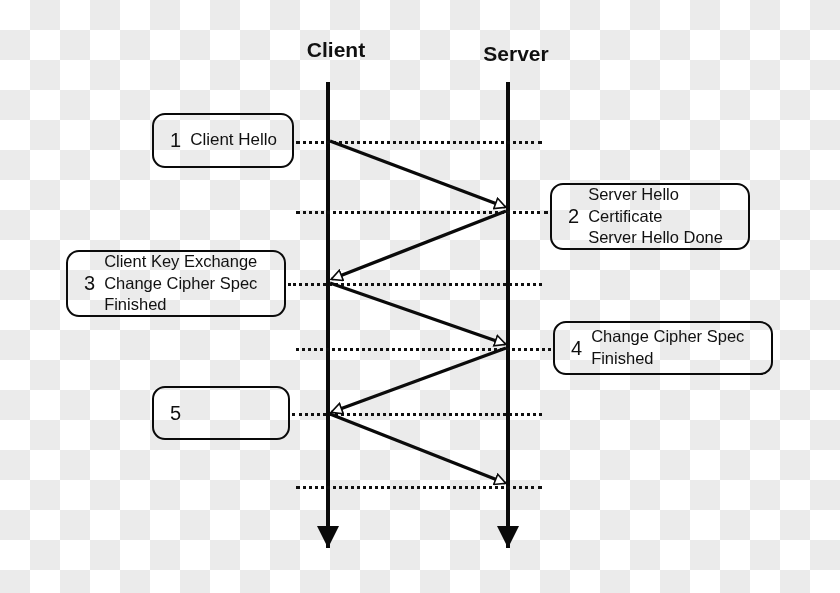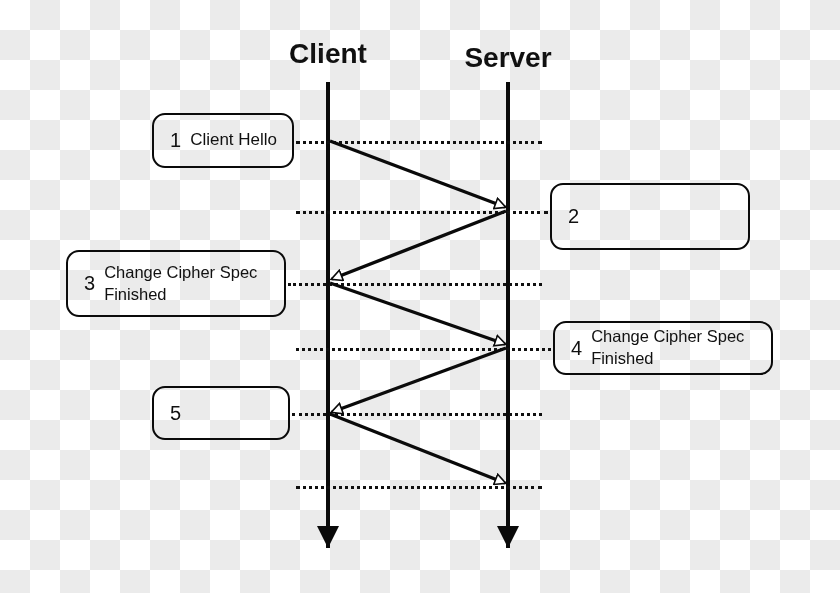--- a/index.html
+++ b/index.html
@@ -20,24 +20,25 @@
     background-color: #ffffff;
     background-image:
       linear-gradient(45deg, #ebebeb 25%, transparent 25%, transparent 75%, #ebebeb 75%),
       linear-gradient(45deg, #ebebeb 25%, transparent 25%, transparent 75%, #ebebeb 75%);
     background-size: 60px 60px;
     background-position: 0 0, 30px 30px;
   }
   .lifeline-title {
     position: absolute;
     font-weight: bold;
-    font-size: 28px;
+    font-size: 21px;
     color: #111111;
     white-space: nowrap;
     transform: translateX(-50%);
+    margin-left: 8px;
   }
   .lifeline {
     position: absolute;
     width: 4px;
     background: #0a0a0a;
     transform: translateX(-50%);
   }
   .lifeline-head {
     position: absolute;
     width: 0;
@@ -129,25 +130,31 @@
 
   <div class="msgbox" style="left:152px; top:113px; width:142px; height:55px;">
     <div class="msg-num">1</div>
     <div class="msg-lines single">
       <div class="msg-line">Client Hello</div>
     </div>
   </div>
 
   <div class="msgbox" style="left:550px; top:183px; width:200px; height:67px;">
     <div class="msg-num">2</div>
+    <div class="msg-lines">
+      <div class="msg-line">Server Hello</div>
+      <div class="msg-line">Certificate</div>
+      <div class="msg-line">Server Hello Done</div>
+    </div>
   </div>
 
   <div class="msgbox" style="left:66px; top:250px; width:220px; height:67px;">
     <div class="msg-num">3</div>
     <div class="msg-lines">
+      <div class="msg-line">Client Key Exchange</div>
       <div class="msg-line">Change Cipher Spec</div>
       <div class="msg-line">Finished</div>
     </div>
   </div>
 
   <div class="msgbox" style="left:553px; top:321px; width:220px; height:54px;">
     <div class="msg-num">4</div>
     <div class="msg-lines">
       <div class="msg-line">Change Cipher Spec</div>
       <div class="msg-line">Finished</div>

